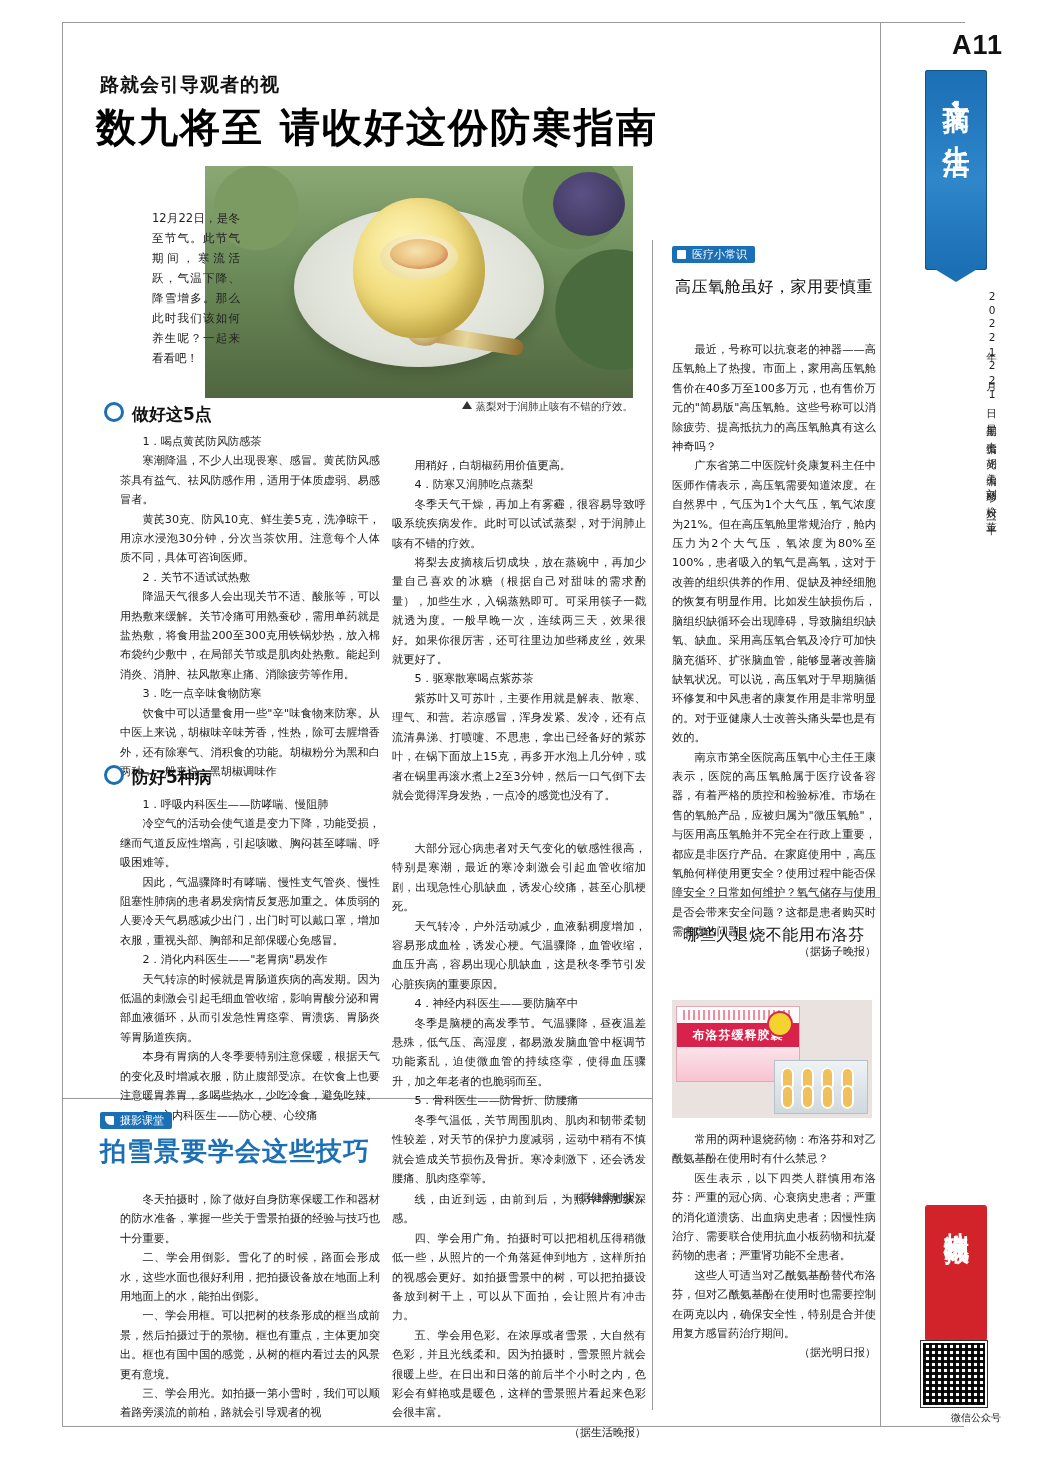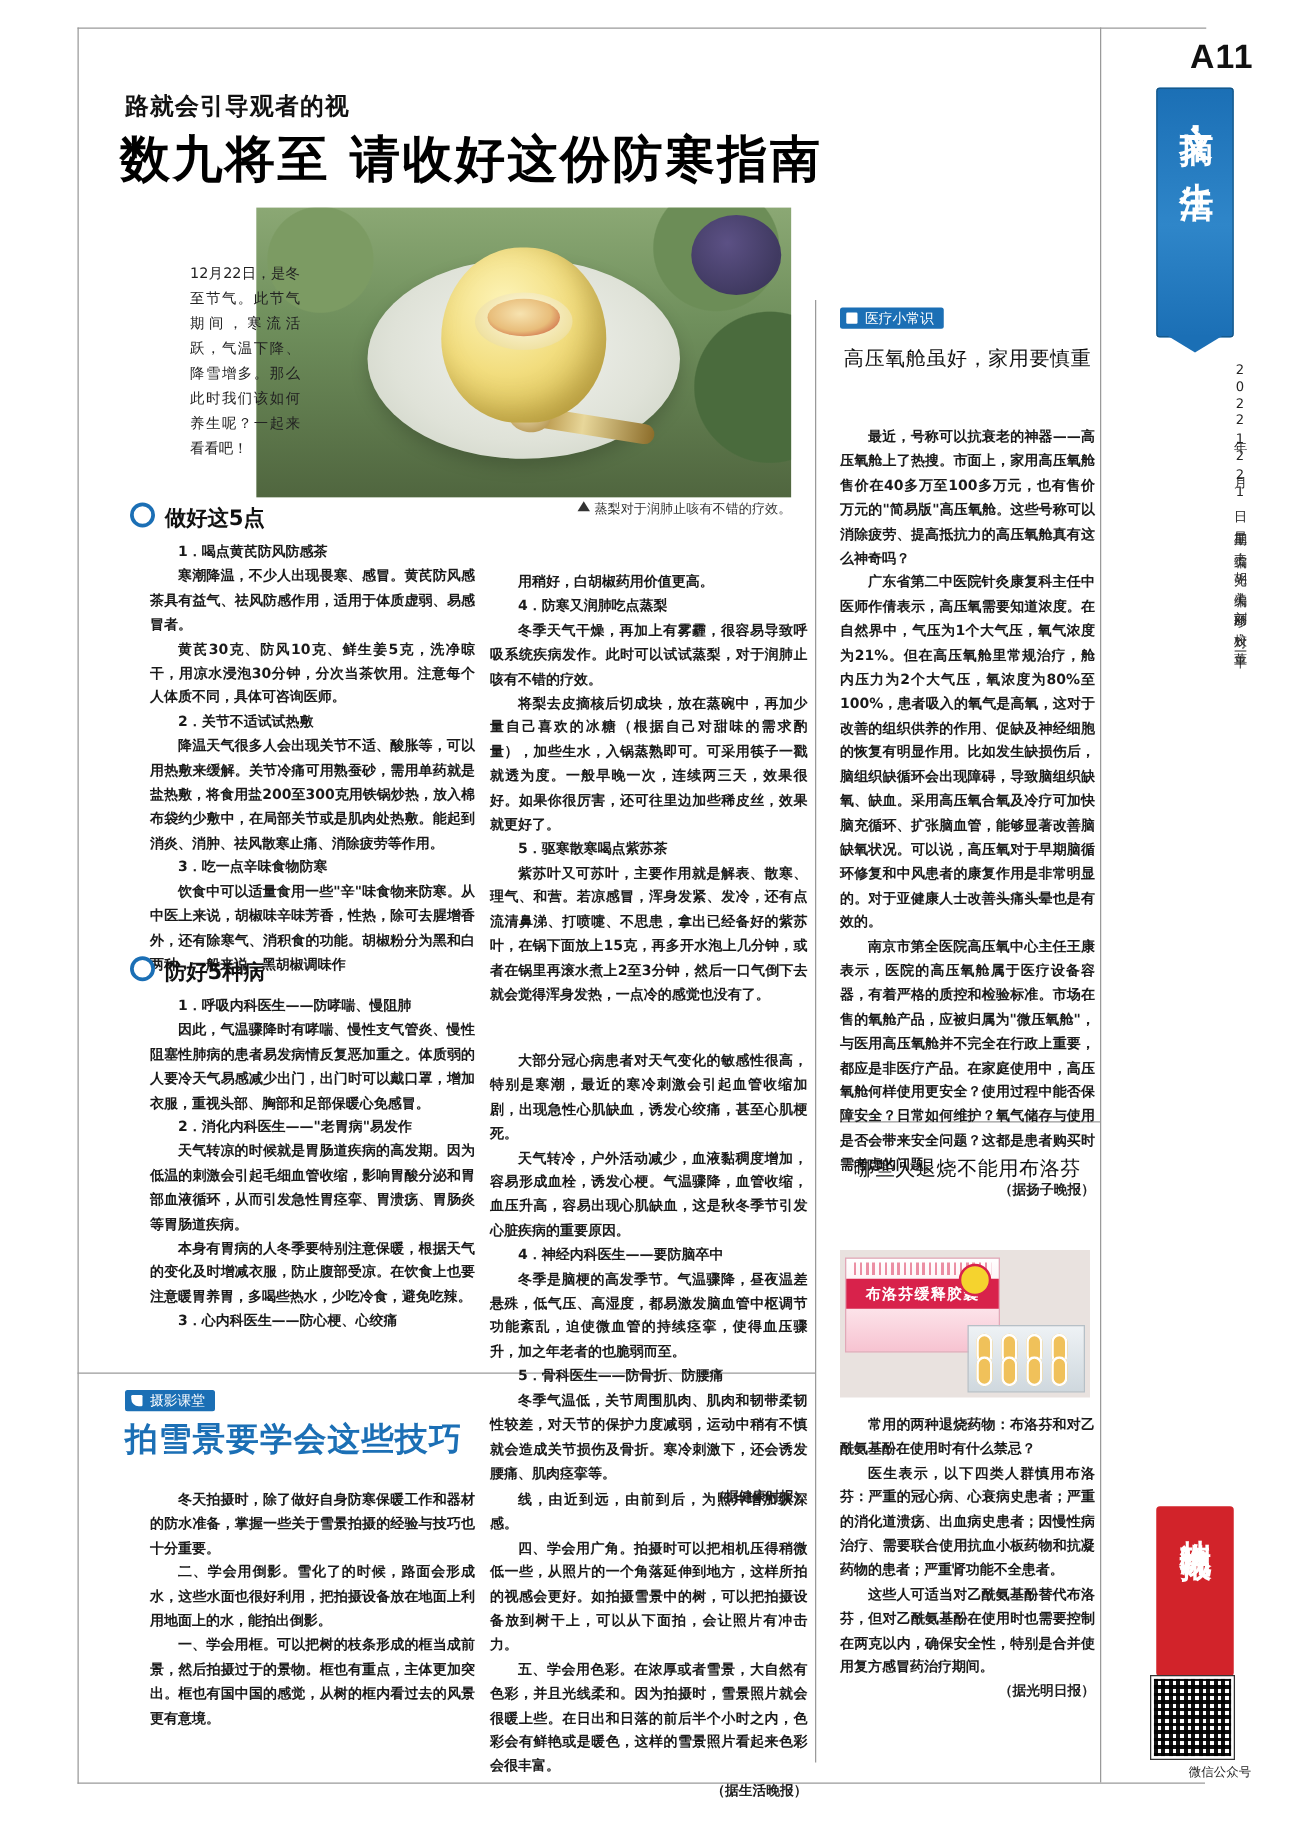--- a/index.html
+++ b/index.html
@@ -94,21 +94,21 @@
   }
   .bullet-dot{
     display:inline-block;width:14px;height:14px;border:3px solid #1b6fb5;border-radius:50%;
     vertical-align:-2px;margin-right:8px;background:#fff;
   }
 
   .col{
     position:absolute;
     font-size:11.2px;line-height:19.4px;color:#1a1a1a;text-align:justify;
   }
-  .col p{margin:0 0 0 0;text-indent:2em;font-weight:bold;}
+  .col p{margin:0 0 0 0;text-indent:2em;}
 
   
   .flag{
     position:absolute;height:17px;background:#1b6fb5;color:#fff;
     font-size:11px;line-height:17px;padding:0 8px 0 20px;border-radius:2px;
   }
   .flag:before{
     content:"";position:absolute;left:5px;top:4px;width:9px;height:9px;
     background:#fff;border-radius:1px;
   }
@@ -284,20 +284,21 @@
       <p>5．驱寒散寒喝点紫苏茶</p>
       <p>紫苏叶又可苏叶，主要作用就是解表、散寒、理气、和营。若凉感冒，浑身发紧、发冷，还有点流清鼻涕、打喷嚏、不思患，拿出已经备好的紫苏叶，在锅下面放上15克，再多开水泡上几分钟，或者在锅里再滚水煮上2至3分钟，然后一口气倒下去就会觉得浑身发热，一点冷的感觉也没有了。</p>
     </div>
 
   <div class="bullet-head" style="left:104px;top:765px;">
     <span class="bullet-dot"></span><span>防好5种病</span>
   </div>
 
   <div class="col" id="s2l" style="left:120px;top:795px;width:260px;">
       <p>1．呼吸内科医生——防哮喘、慢阻肺</p>
+      <p>冷空气的活动会使气道是变力下降，功能受损，继而气道反应性增高，引起咳嗽、胸闷甚至哮喘、呼吸困难等。</p>
       <p>因此，气温骤降时有哮喘、慢性支气管炎、慢性阻塞性肺病的患者易发病情反复恶加重之。体质弱的人要冷天气易感减少出门，出门时可以戴口罩，增加衣服，重视头部、胸部和足部保暖心免感冒。</p>
       <p>2．消化内科医生——"老胃病"易发作</p>
       <p>天气转凉的时候就是胃肠道疾病的高发期。因为低温的刺激会引起毛细血管收缩，影响胃酸分泌和胃部血液循环，从而引发急性胃痉挛、胃溃疡、胃肠炎等胃肠道疾病。</p>
       <p>本身有胃病的人冬季要特别注意保暖，根据天气的变化及时增减衣服，防止腹部受凉。在饮食上也要注意暖胃养胃，多喝些热水，少吃冷食，避免吃辣。</p>
       <p>3．心内科医生——防心梗、心绞痛</p>
     </div>
   <div class="col" id="s2r" style="left:392px;top:795px;width:254px;margin-top:44px;">
       <p>大部分冠心病患者对天气变化的敏感性很高，特别是寒潮，最近的寒冷刺激会引起血管收缩加剧，出现急性心肌缺血，诱发心绞痛，甚至心肌梗死。</p>
       <p>天气转冷，户外活动减少，血液黏稠度增加，容易形成血栓，诱发心梗。气温骤降，血管收缩，血压升高，容易出现心肌缺血，这是秋冬季节引发心脏疾病的重要原因。</p>
       <p>4．神经内科医生——要防脑卒中</p>
@@ -307,20 +308,21 @@
       <p class="src" style="text-indent: 0px;">（据健康时报）</p>
     </div>
 
   <div class="flag camera" style="left:100px;top:1112px;">摄影课堂</div>
   <div class="sub-headline" style="left:100px;top:1134px;">拍雪景要学会这些技巧</div>
 
   <div class="col" id="s3l" style="left:120px;top:1190px;width:260px;">
       <p>冬天拍摄时，除了做好自身防寒保暖工作和器材的防水准备，掌握一些关于雪景拍摄的经验与技巧也十分重要。</p>
       <p>二、学会用倒影。雪化了的时候，路面会形成水，这些水面也很好利用，把拍摄设备放在地面上利用地面上的水，能拍出倒影。</p>
       <p>一、学会用框。可以把树的枝条形成的框当成前景，然后拍摄过于的景物。框也有重点，主体更加突出。框也有国中国的感觉，从树的框内看过去的风景更有意境。</p>
+      <p>三、学会用光。如拍摄一第小雪时，我们可以顺着路旁溪流的前柏，路就会引导观者的视</p>
     </div>
   <div class="col" id="s3r" style="left:392px;top:1190px;width:254px;">
       <p>线，由近到远，由前到后，为照片增加纵深感。</p>
       <p>四、学会用广角。拍摄时可以把相机压得稍微低一些，从照片的一个角落延伸到地方，这样所拍的视感会更好。如拍摄雪景中的树，可以把拍摄设备放到树干上，可以从下面拍，会让照片有冲击力。</p>
       <p>五、学会用色彩。在浓厚或者雪景，大自然有色彩，并且光线柔和。因为拍摄时，雪景照片就会很暖上些。在日出和日落的前后半个小时之内，色彩会有鲜艳或是暖色，这样的雪景照片看起来色彩会很丰富。</p>
       <p class="src" style="text-indent: 0px;">（据生活晚报）</p>
     </div>
 
   <div class="flag" style="left:672px;top:246px;">医疗小常识</div>
   <div class="rc-title" style="left:672px;top:272px;width:204px;">高压氧舱虽好，家用要慎重</div>

